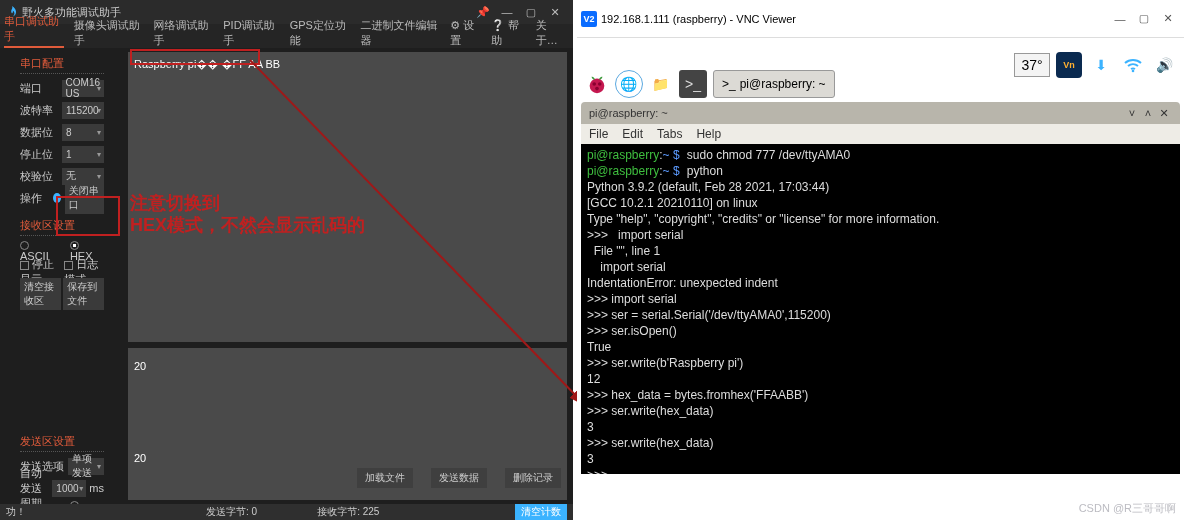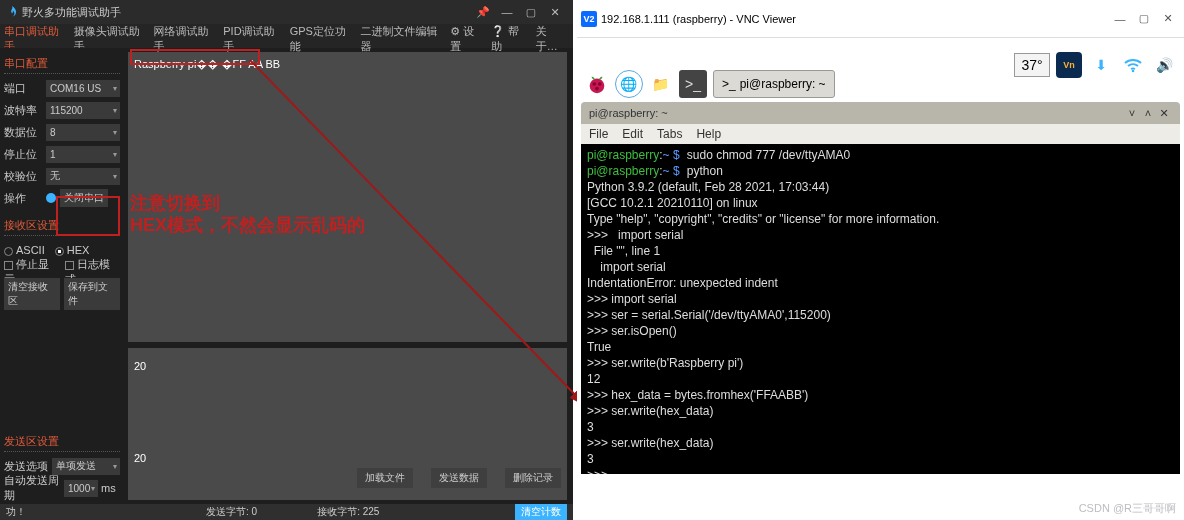--- a/index.html
+++ b/index.html
@@ -2,25 +2,25 @@
 <html><head>
 <meta charset="utf-8">
 <style>
   * { margin:0; padding:0; box-sizing:border-box; font-family:"Microsoft YaHei",sans-serif; }
   body { background:#fff; width:1184px; height:520px; position:relative; overflow:hidden; }
   .left-app { position:absolute; left:0; top:0; width:573px; height:520px; background:#1e1e1e; color:#ccc; font-size:11px; }
   .title-bar { height:24px; background:#2b2b2b; display:flex; align-items:center; padding:0 6px; }
   .flame { width:12px; height:12px; margin-right:4px; display:inline-block; }
   .title-bar .spacer { flex:1; }
   .tbtn { width:24px; height:20px; display:flex; align-items:center; justify-content:center; color:#bbb; font-size:11px; }
-  .tab-strip { height:24px; background:#252525; display:flex; align-items:flex-start; padding-left:4px; gap:10px; color:#bbb; }
+  .tab-strip { height:24px; background:#252525; display:flex; align-items:flex-end; padding-left:4px; gap:10px; color:#bbb; }
   .tab-strip .active { color:#e05b3b; border-bottom:2px solid #e05b3b; padding-bottom:2px; }
   .tab-strip .right { margin-left:auto; display:flex; gap:10px; align-items:center; padding-right:8px; }
   .content { position:absolute; left:0; top:48px; right:0; bottom:16px; display:flex; }
-  .sidebar { width:124px; background:#1e1e1e; padding:4px 4px; }
+  .sidebar { width:124px; background:#1e1e1e; padding:4px 20px; }
   .section-title { color:#e05b3b; font-size:11px; border-bottom:1px dotted #555; margin:4px 0 4px 0; padding-bottom:2px; }
   .row { display:flex; align-items:center; height:20px; margin-bottom:2px; }
   .row .lbl { width:42px; color:#ccc; }
   .row .sel { flex:1; height:17px; background:#3a3a3a; color:#ccc; font-size:10px; display:flex; align-items:center; padding:0 4px; position:relative; }
   .row .sel::after { content:"▾"; position:absolute; right:3px; font-size:8px; color:#999; }
   .radio { width:9px; height:9px; border-radius:50%; border:1px solid #888; display:inline-block; margin-right:3px; vertical-align:middle; }
   .radio.on { background:radial-gradient(circle,#fff 0 35%,transparent 40%); }
   .chk { width:9px; height:9px; border:1px solid #888; display:inline-block; margin-right:3px; vertical-align:middle; }
   .btn { background:#3a3a3a; color:#ccc; padding:2px 4px; font-size:10px; display:inline-block; }
   .main { flex:1; padding:4px 6px 4px 4px; display:flex; flex-direction:column; }

